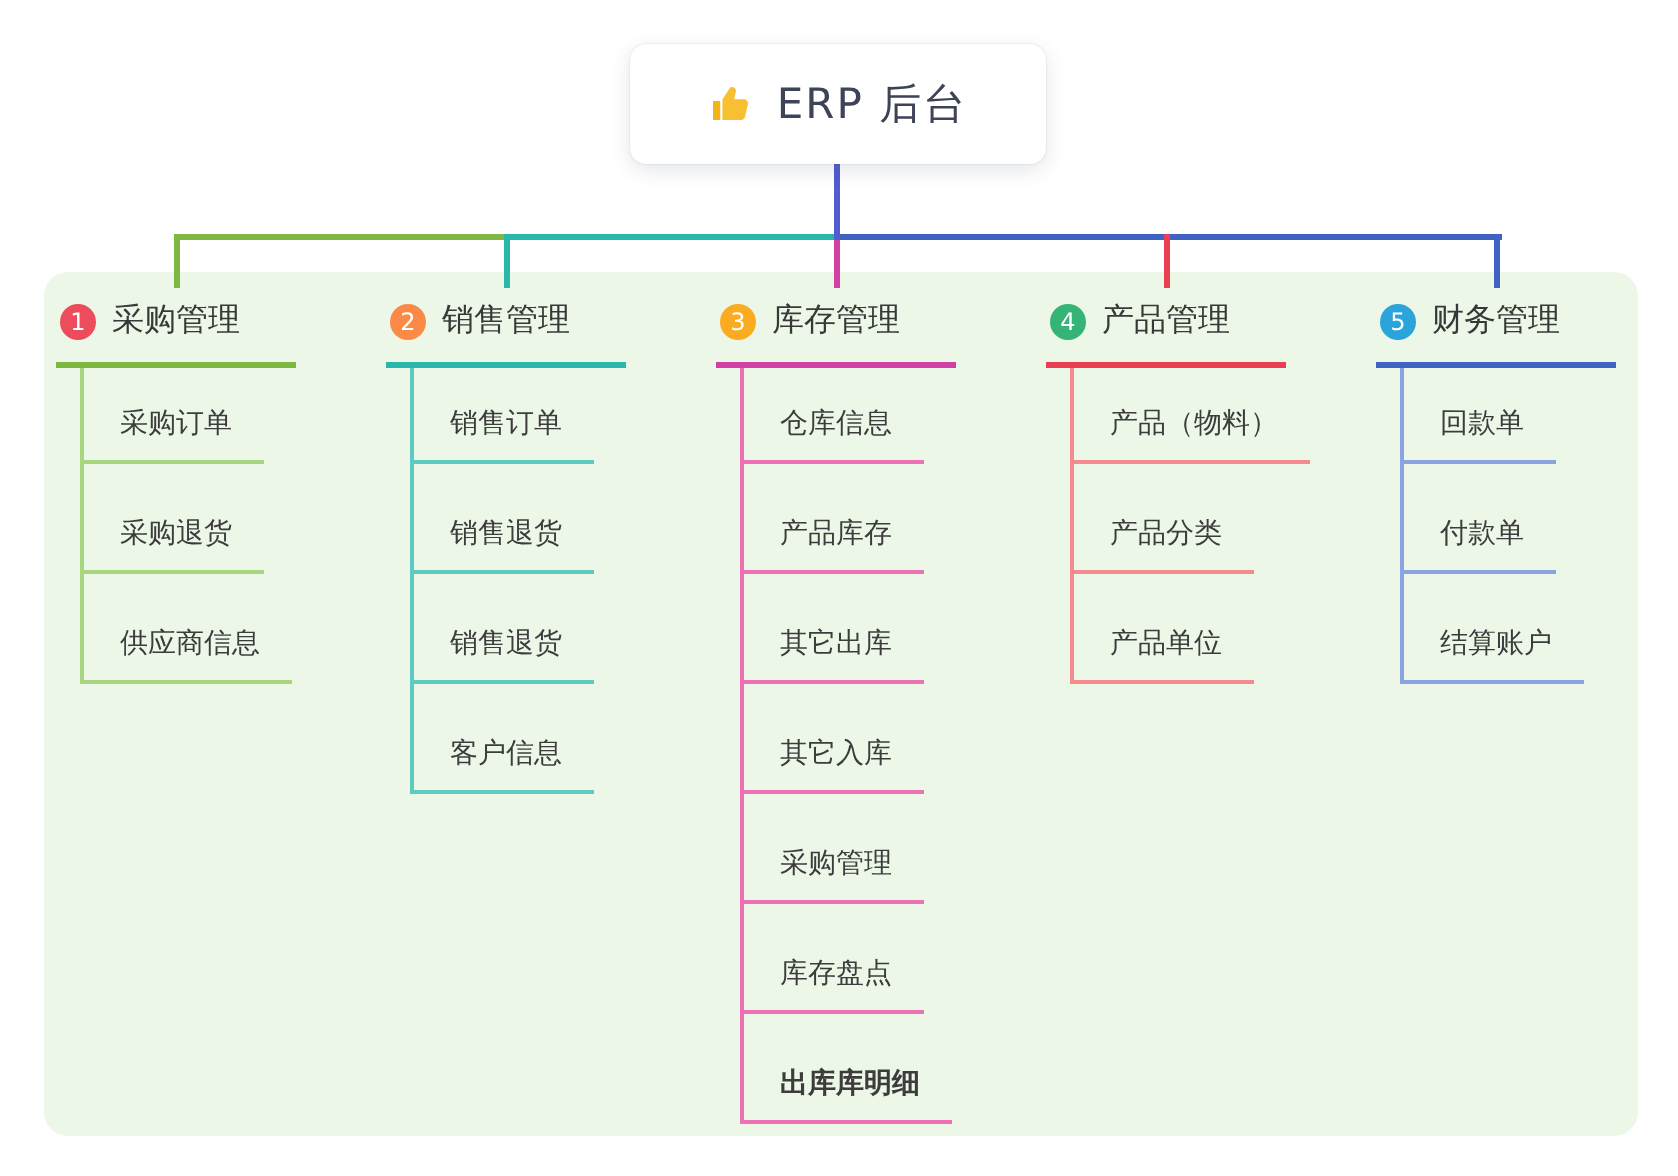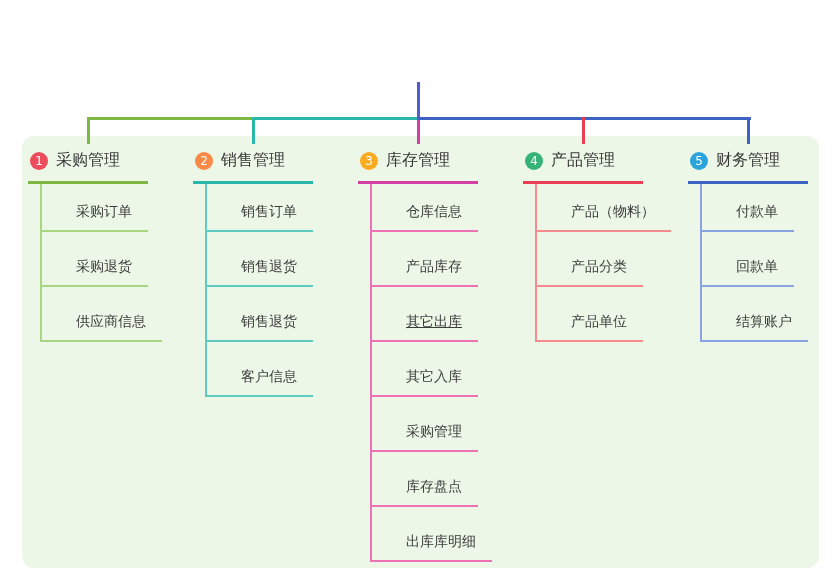--- a/index.html
+++ b/index.html
@@ -25,21 +25,21 @@
   .branch{position:absolute;top:145px;width:120px;}
   .branch-title{display:flex;align-items:center;gap:8px;
                 padding:5px 0 10px 2px;border-bottom:3px solid #000;}
   .branch-title .badge{width:18px;height:18px;border-radius:50%;flex:0 0 18px;
                        color:#fff;font-size:12px;line-height:18px;text-align:center;}
   .branch-title .title-label{font-size:16px;color:#383838;white-space:nowrap;}
   .children{margin-left:12px;border-left:2px solid #000;}
   .child{display:flex;align-items:flex-end;height:55px;}
   .child:first-child{height:48px;}
   .child .child-label{font-size:14px;color:#3c3c3c;white-space:nowrap;
-                      border-bottom:2px solid #000;padding:0 16px 9px 34px;margin-top:22px;}
+                      border-bottom:2px solid #000;padding:0 16px 9px 18px;margin-top:22px;}
 </style>
 </head>
 <body>
 
 <div id="canvas">
 
   <div id="board"></div>
 
   <div id="connector-layer">
       <div class="h-line" style="left: 88px; top: 117px; width: 333px; height: 3px; background: rgb(126, 184, 66);"></div>
@@ -47,20 +47,29 @@
       <div class="h-line" style="left: 418px; top: 117px; width: 168px; height: 3px; background: rgb(234, 62, 82);"></div>
       <div class="h-line" style="left: 418px; top: 117px; width: 333px; height: 3px; background: rgb(62, 99, 196);"></div>
       <div class="v-line" style="left: 86.5px; top: 117px; width: 3px; height: 27px; background: rgb(126, 184, 66);"></div>
       <div class="v-line" style="left: 251.5px; top: 117px; width: 3px; height: 27px; background: rgb(42, 183, 171);"></div>
       <div class="v-line" style="left: 416.5px; top: 117px; width: 3px; height: 27px; background: rgb(210, 63, 165);"></div>
       <div class="v-line" style="left: 581.5px; top: 117px; width: 3px; height: 27px; background: rgb(234, 62, 82);"></div>
       <div class="v-line" style="left: 746.5px; top: 117px; width: 3px; height: 27px; background: rgb(62, 99, 196);"></div>
       <div class="v-line" style="left: 416.5px; top: 82px; width: 3px; height: 38px; background: rgb(81, 92, 208);"></div>
     </div>
 
+  <div id="root-node">
+    <span>
+      <svg width="24" height="24" viewBox="0 0 24 24">
+        <path fill="#f3b417" d="M2.5 10.5h3.6v9.5H2.5z"></path>
+        <path fill="#f6c032" d="M7.2 20h9.3c1 0 1.85-.68 2.05-1.62l1.4-6.3c.28-1.26-.68-2.45-1.97-2.45h-4.85l.82-3.9c.2-.98-.42-1.95-1.4-2.15-.68-.15-1.38.12-1.78.7L7.2 9.8z"></path>
+      </svg>
+    </span>
+    <span class="root-label">ERP 后台</span>
+  </div>
 
   <div id="branch-layer">
       <div class="branch" style="left: 28px;">
         <div class="branch-title" style="border-bottom-color: rgb(126, 184, 66);">
           <span class="badge" style="background: rgb(237, 76, 92);">1</span>
           <span class="title-label">采购管理</span>
         </div>
         <div class="children" style="border-left-color: rgb(168, 213, 127);">
           <div class="child">
             <span class="child-label" style="border-bottom-color: rgb(168, 213, 127);">采购订单</span>
@@ -99,33 +108,33 @@
           <span class="title-label">库存管理</span>
         </div>
         <div class="children" style="border-left-color: rgb(238, 113, 181); text-align: right;">
           <div class="child">
             <span class="child-label" style="border-bottom-color: rgb(238, 113, 181);">仓库信息</span>
           </div>
           <div class="child">
             <span class="child-label" style="border-bottom-color: rgb(238, 113, 181);">产品库存</span>
           </div>
           <div class="child">
-            <span class="child-label" style="border-bottom-color: rgb(238, 113, 181); text-decoration: underline;">其它出库</span>
+            <span class="child-label" style="border-bottom-color: rgb(238, 113, 181);">其它出库</span>
           </div>
           <div class="child">
             <span class="child-label" style="border-bottom-color: rgb(238, 113, 181);">其它入库</span>
           </div>
           <div class="child">
             <span class="child-label" style="border-bottom-color: rgb(238, 113, 181);">采购管理</span>
           </div>
           <div class="child">
             <span class="child-label" style="border-bottom-color: rgb(238, 113, 181);">库存盘点</span>
           </div>
           <div class="child">
-            <span class="child-label" style="border-bottom-color: rgb(238, 113, 181);">出库库明细</span>
+            <span class="child-label" style="border-bottom-color: rgb(238, 113, 181); font-weight: bold;">出库库明细</span>
           </div>
         </div>
       </div>
       <div class="branch" style="left: 523px;">
         <div class="branch-title" style="border-bottom-color: rgb(234, 62, 82);">
           <span class="badge" style="background: rgb(54, 179, 118);">4</span>
           <span class="title-label">产品管理</span>
         </div>
         <div class="children" style="border-left-color: rgb(246, 139, 143);">
           <div class="child">
@@ -139,24 +148,24 @@
           </div>
         </div>
       </div>
       <div class="branch" style="left: 688px;">
         <div class="branch-title" style="border-bottom-color: rgb(62, 99, 196);">
           <span class="badge" style="background: rgb(43, 164, 219);">5</span>
           <span class="title-label">财务管理</span>
         </div>
         <div class="children" style="border-left-color: rgb(138, 164, 226);">
           <div class="child">
-            <span class="child-label" style="border-bottom-color: rgb(138, 164, 226);">付款单</span>
+            <span class="child-label" style="border-bottom-color: rgb(138, 164, 226);">回款单</span>
           </div>
           <div class="child">
-            <span class="child-label" style="border-bottom-color: rgb(138, 164, 226);">回款单</span>
+            <span class="child-label" style="border-bottom-color: rgb(138, 164, 226);">付款单</span>
           </div>
           <div class="child">
             <span class="child-label" style="border-bottom-color: rgb(138, 164, 226);">结算账户</span>
           </div>
         </div>
       </div>
     </div>
 
 </div>
 

